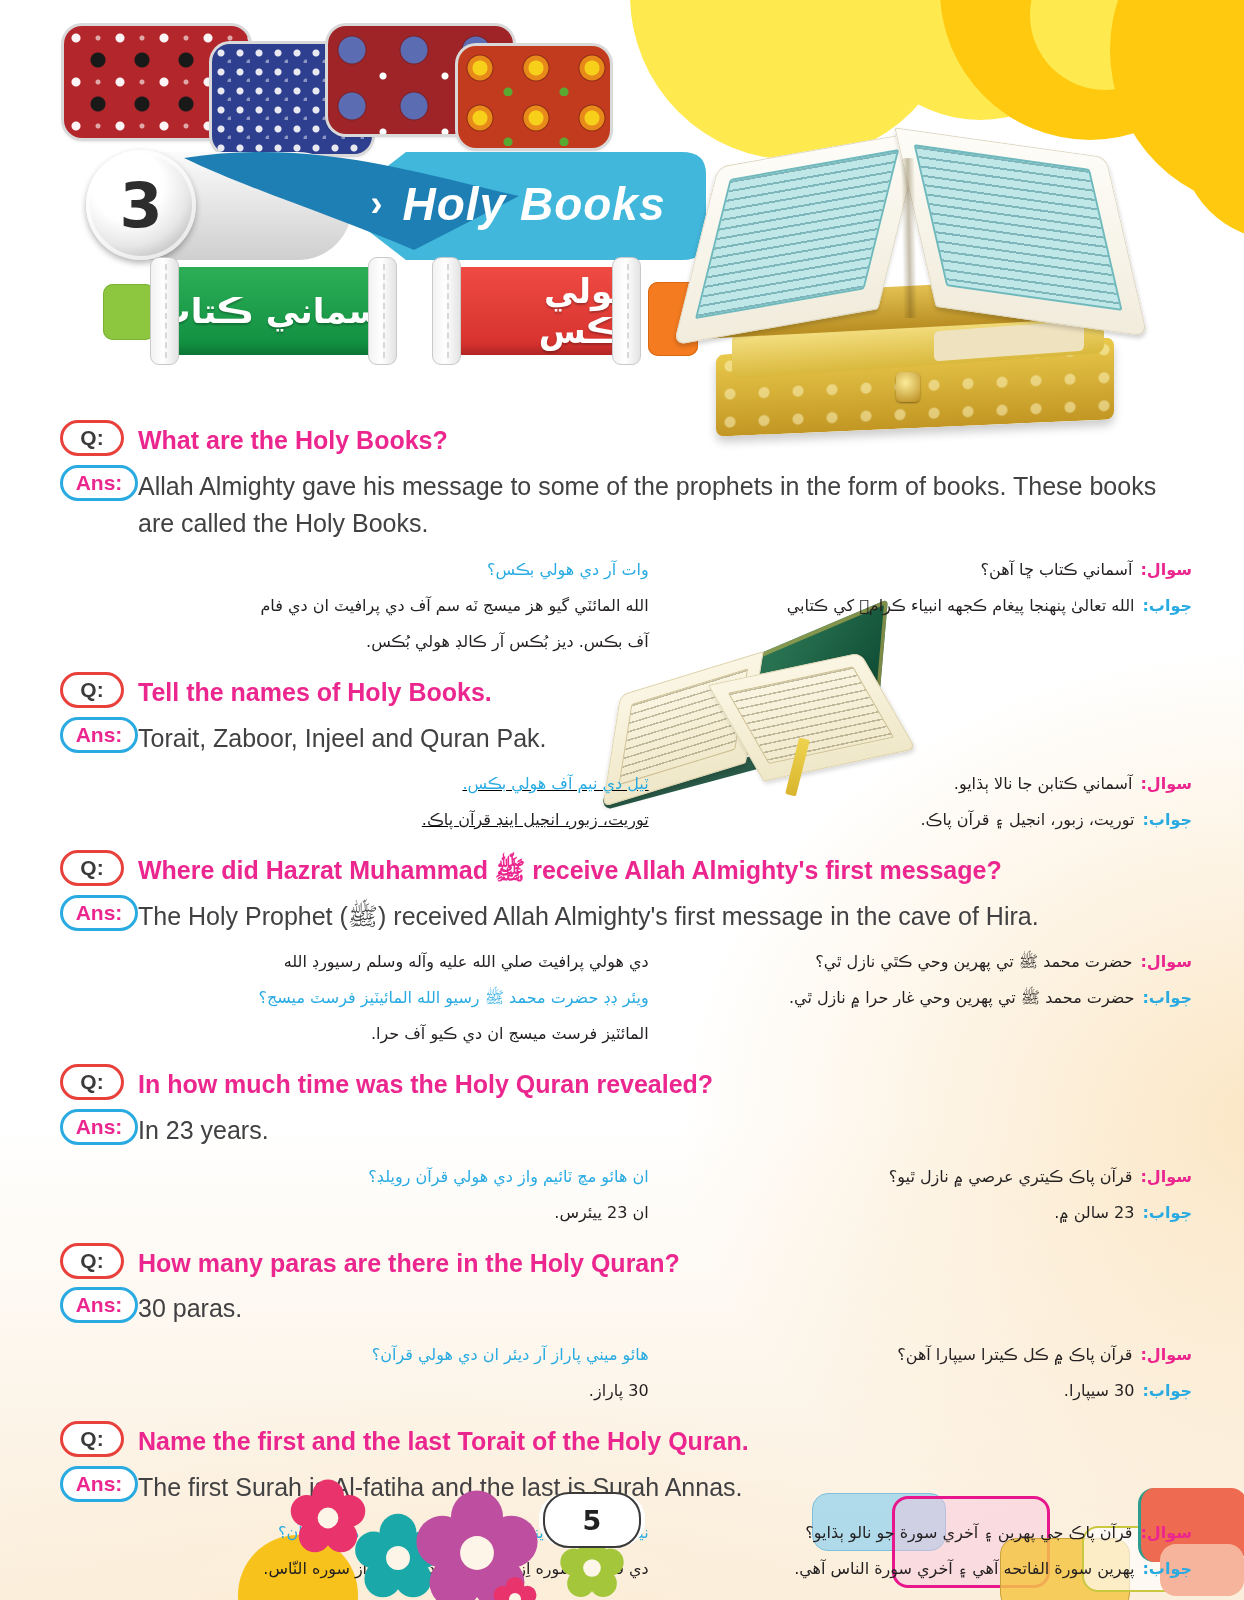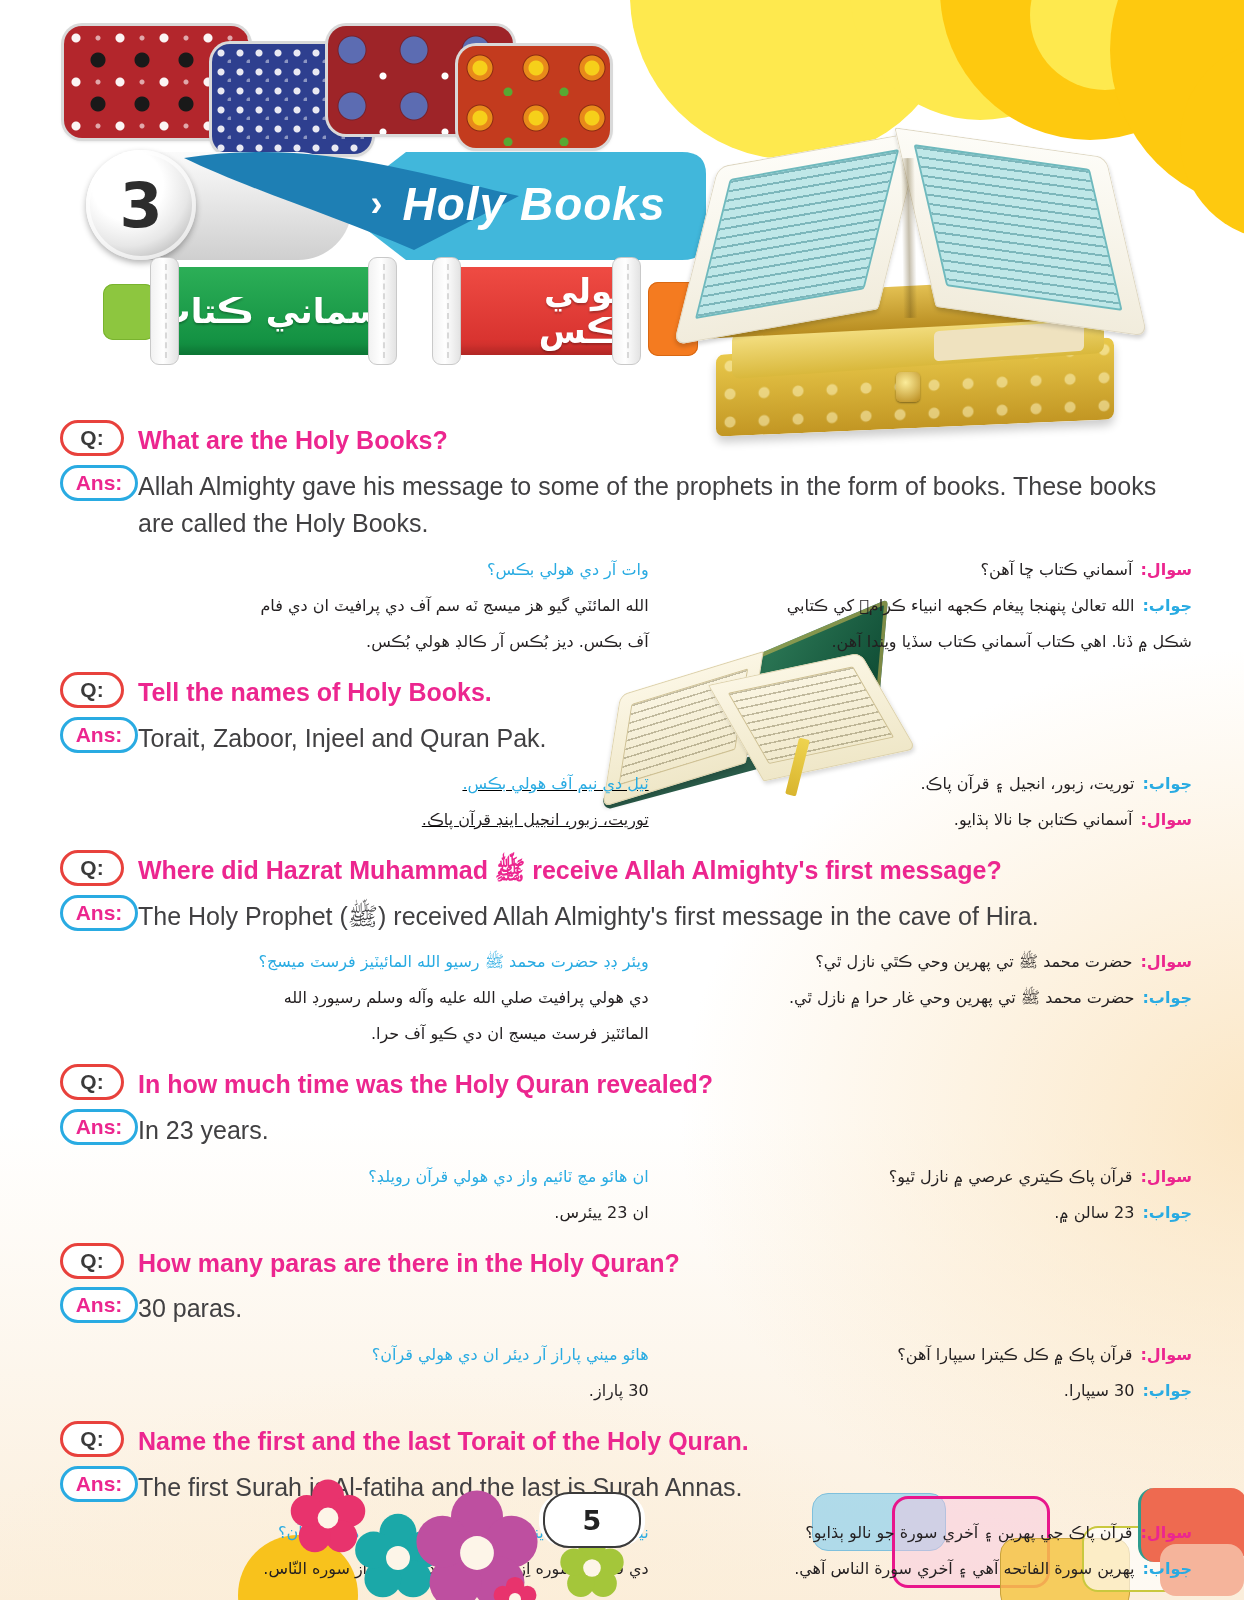--- a/index.html
+++ b/index.html
@@ -213,43 +213,42 @@
         <span class="question">What are the Holy Books?</span>
       </div>
       <div class="a-row">
         <span class="badge ans-badge">Ans:</span>
         <span class="answer">Allah Almighty gave his message to some of the prophets in the form of books. These books are called the Holy Books.</span>
       </div>
       <div class="bi-row">
         <div class="col-sindhi">
           <div class="bi-line"><span class="lab sawal">سوال:</span><span>آسماني ڪتاب ڇا آهن؟</span></div>
           <div class="bi-line"><span class="lab jawab">جواب:</span><span>الله تعالیٰ پنهنجا پيغام ڪجهه انبياء ڪرامؑ کي ڪتابي</span></div>
-          <div class="bi-line">شڪل ۾ ڏنا. اهي ڪتاب آسماني ڪتاب سڏيا ويندا آهن.</div>
         </div>
         <div class="col-translit">
           <div class="bi-line blue">وات آر دي هولي بڪس؟</div>
           <div class="bi-line">الله المائٽي گيو هز ميسج ٽه سم آف دي پرافيٽ ان دي فام</div>
           <div class="bi-line">آف بڪس. ديز بُڪس آر ڪالڊ هولي بُڪس.</div>
         </div>
       </div>
     </div>
 
     <div class="qa-block">
       <div class="q-row">
         <span class="badge q-badge">Q:</span>
         <span class="question">Tell the names of Holy Books.</span>
       </div>
       <div class="a-row">
         <span class="badge ans-badge">Ans:</span>
         <span class="answer">Torait, Zaboor, Injeel and Quran Pak.</span>
       </div>
       <div class="bi-row">
         <div class="col-sindhi">
+          <div class="bi-line"><span class="lab sawal">سوال:</span><span>آسماني ڪتابن جا نالا ٻڌايو.</span></div>
           <div class="bi-line"><span class="lab jawab">جواب:</span><span>توريت، زبور، انجيل ۽ قرآن پاڪ.</span></div>
-          <div class="bi-line"><span class="lab sawal">سوال:</span><span>آسماني ڪتابن جا نالا ٻڌايو.</span></div>
         </div>
         <div class="col-translit" style="padding-left:240px;box-sizing:border-box;text-decoration:underline;">
           <div class="bi-line blue">ٽيل دي نيم آف هولي بڪس.</div>
           <div class="bi-line">توريت، زبور، انجيل اينڊ قرآن پاڪ.</div>
         </div>
       </div>
     </div>
 
     <div class="qa-block">
       <div class="q-row">
@@ -259,22 +258,22 @@
       <div class="a-row">
         <span class="badge ans-badge">Ans:</span>
         <span class="answer">The Holy Prophet (ﷺ) received Allah Almighty's first message in the cave of Hira.</span>
       </div>
       <div class="bi-row">
         <div class="col-sindhi">
           <div class="bi-line"><span class="lab sawal">سوال:</span><span>حضرت محمد ﷺ تي پهرين وحي ڪٿي نازل ٿي؟</span></div>
           <div class="bi-line"><span class="lab jawab">جواب:</span><span>حضرت محمد ﷺ تي پهرين وحي غار حرا ۾ نازل ٿي.</span></div>
         </div>
         <div class="col-translit">
+          <div class="bi-line">دي هولي پرافيٽ صلي الله عليه وآله وسلم رسيورڊ الله</div>
           <div class="bi-line blue">ويئر ڊڊ حضرت محمد ﷺ رسيو الله المائيٽيز فرسٽ ميسج؟</div>
-          <div class="bi-line">دي هولي پرافيٽ صلي الله عليه وآله وسلم رسيورڊ الله</div>
           <div class="bi-line">المائٽيز فرسٽ ميسج ان دي ڪيو آف حرا.</div>
         </div>
       </div>
     </div>
 
     <div class="qa-block">
       <div class="q-row">
         <span class="badge q-badge">Q:</span>
         <span class="question">In how much time was the Holy Quran revealed?</span>
       </div>

